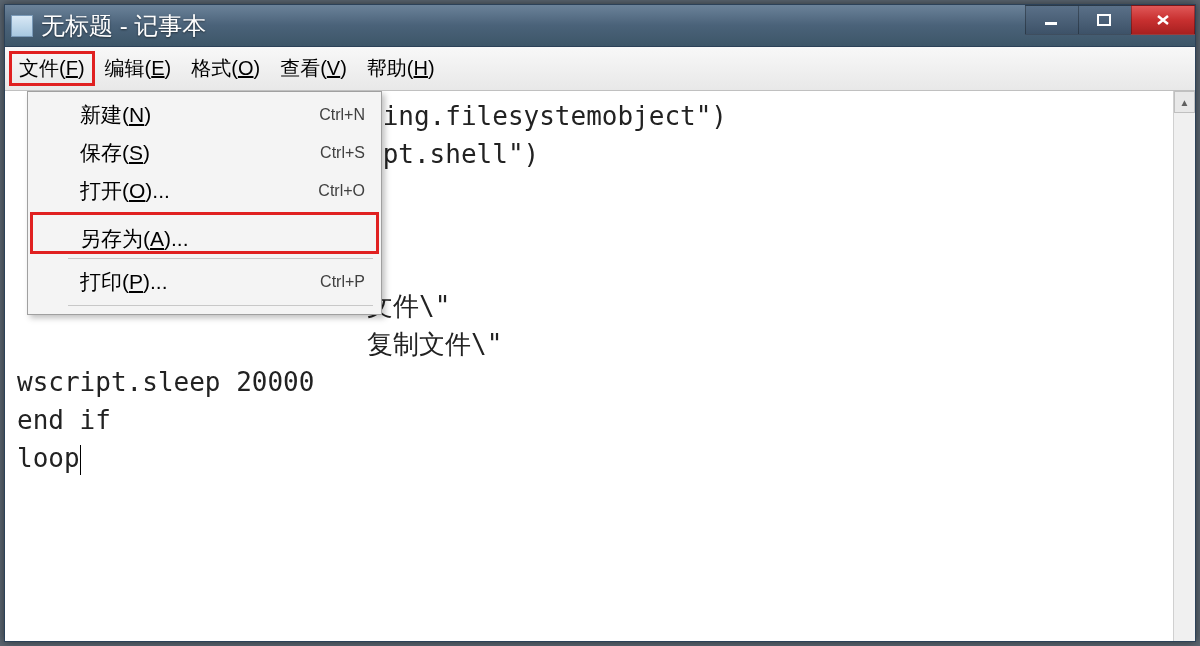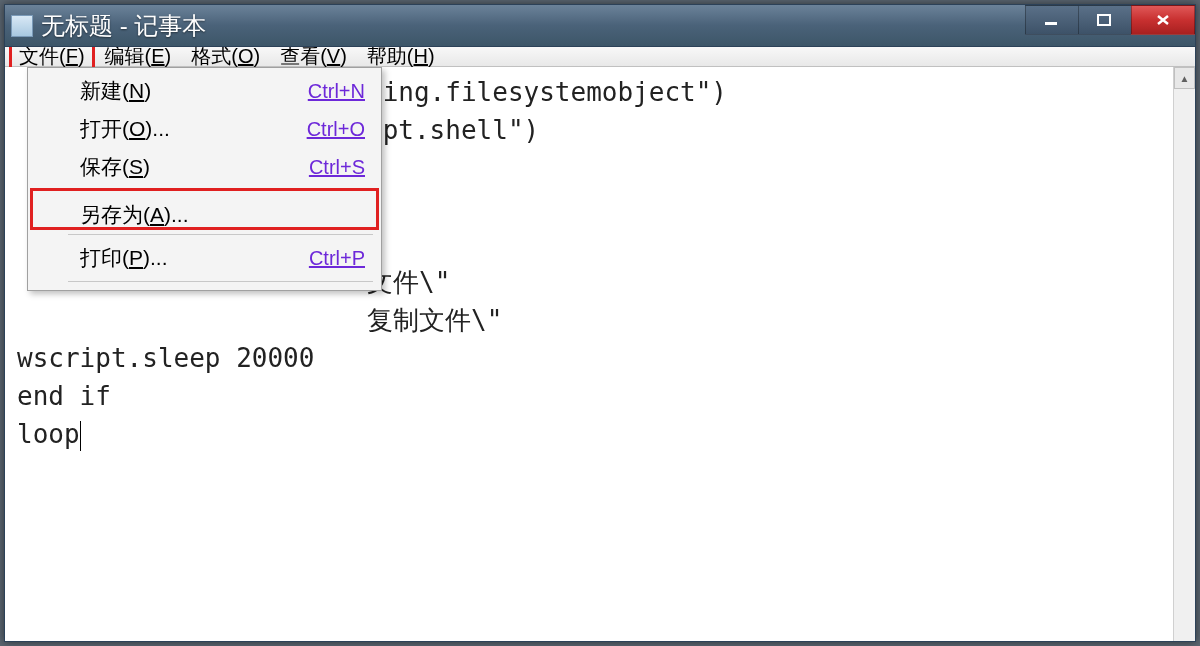--- a/index.html
+++ b/index.html
@@ -69,21 +69,21 @@
     .btn-min, .btn-max {
       background: linear-gradient(to bottom, #5a7088 0%, #3d5268 100%);
     }
     .btn-close {
       background: linear-gradient(to bottom, #e05858 0%, #c83030 50%, #a82020 100%);
       width: 64px;
       border-top-right-radius: 0;
     }
     .win-btn svg { width: 18px; height: 14px; }
     .menubar {
-      height: 20px;
+      height: 44px;
       background: linear-gradient(to bottom, #f8f8f8, #e8e8e8);
       border-bottom: 1px solid #c0c0c0;
       display: flex;
       align-items: center;
       padding: 0 4px;
       font-size: 20px;
     }
     .menu-item {
       padding: 12px 10px;
       cursor: default;
@@ -131,23 +131,22 @@
       cursor: default;
     }
     .dropdown-item.highlighted {
       border: 3px solid #e02020;
       padding: 12px 11px 0 47px;
       margin: 2px 0;
       height: 42px;
     }
     .dropdown-label { flex: 1; }
     .dropdown-shortcut {
-      color: #6d28d9;
-      font-size: 20px;
-      text-decoration: underline;
+      color: #404040;
+      font-size: 16px;
     }
     .dropdown-sep {
       height: 1px;
       background: #c8c8c8;
       margin: 4px 6px 4px 38px;
     }
     .scrollbar-v {
       position: absolute;
       right: 0;
       top: 0;
@@ -228,26 +227,26 @@
 <span>wscript.sleep 20000</span>
 <span>end if</span>
 <span>loop</span><span class="cursor-line"></span></div>
 
     <div class="dropdown-menu">
       <div class="dropdown-item">
         <span class="dropdown-label">新建(<span class="underline">N</span>)</span>
         <span class="dropdown-shortcut">Ctrl+N</span>
       </div>
       <div class="dropdown-item">
+        <span class="dropdown-label">保存(<span class="underline">S</span>)</span>
+        <span class="dropdown-shortcut">Ctrl+S</span>
+      </div>
+      <div class="dropdown-item">
         <span class="dropdown-label">打开(<span class="underline">O</span>)...</span>
         <span class="dropdown-shortcut">Ctrl+O</span>
-      </div>
-      <div class="dropdown-item">
-        <span class="dropdown-label">保存(<span class="underline">S</span>)</span>
-        <span class="dropdown-shortcut">Ctrl+S</span>
       </div>
       <div class="dropdown-item highlighted">
         <span class="dropdown-label">另存为(<span class="underline">A</span>)...</span>
         <span class="dropdown-shortcut"></span>
       </div>
       <div class="dropdown-sep"></div>
       <div class="dropdown-item">
         <span class="dropdown-label">打印(<span class="underline">P</span>)...</span>
         <span class="dropdown-shortcut">Ctrl+P</span>
       </div>

